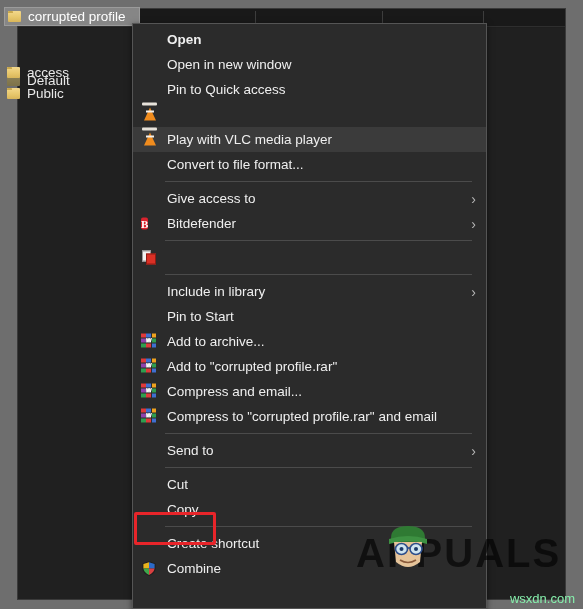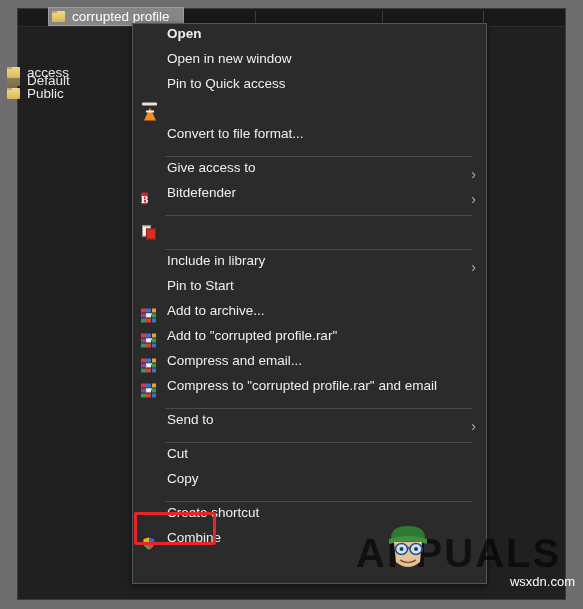--- a/index.html
+++ b/index.html
@@ -67,21 +67,21 @@
   
   .ctxmenu {
     position: absolute; left: 132px; top: 23px;
     width: 355px;
     background: #2b2b2b;
     border: 1px solid #555555;
     padding: 3px 0 2px 0;
     box-shadow: 0 2px 6px rgba(0,0,0,0.55);
   }
   .mi {
-    position: relative; display: flex; 
+    position: relative; display: flex; align-items: center;
     height: 25px; padding-left: 34px; padding-right: 31px;
     color: #efefef; font-size: 13.5px; white-space: nowrap;
   }
   .mi.bold { font-weight: bold; }
   .mi.hl { background: #3b3b3b; }
   .mi .label { line-height: 1; }
   .sep { height: 1px; margin: 4px 14px 4px 32px; background: #4b4b4b; }
   .mi .arrow {
     position: absolute; right: 10px; top: 50%;
     transform: translateY(-50%);
@@ -150,42 +150,42 @@
     font-size: 40px; font-weight: bold; letter-spacing: 2px;
     color: rgba(0,0,0,0.62);
     font-family: "Liberation Sans", sans-serif;
     z-index: 30; user-select: none;
   }
   .wm-face {
     position: absolute; left: 385px; top: 522px;
     width: 46px; height: 50px; z-index: 31;
   }
   .wsxdn {
-    position: absolute; right: 8px; bottom: 20px;
-    color: #ffffff; font-size: 13px; z-index: 50;
+    position: absolute; right: 8px; bottom: 3px;
+    color: #86efac; font-size: 13px; z-index: 50;
     font-family: "Liberation Sans", sans-serif;
   }
 </style>
 </head>
 <body>
 
 <div id="root">
 
   <div class="explorer">
     <div class="col-header">
       <div class="col-sep" style="left:237px"></div>
       <div class="col-sep" style="left:364px"></div>
       <div class="col-sep" style="left:465px"></div>
     </div>
     <div class="sel-strip"></div>
     <div class="list-body"></div>
   </div>
 
   <div id="folders">
-      <div class="folder-row selected" style="top: 7px; margin-left: 44px;">
+      <div class="folder-row selected" style="top: 7px;">
         <span class="fico"></span>
         <span>corrupted profile</span>
       </div>
       <div class="folder-row" style="top: 42px; margin-top: 29px;">
         <span class="fico dim"></span>
         <span>Default</span>
       </div>
       <div class="folder-row" style="top: 63px;">
         <span class="fico"></span>
         <span>access</span>
@@ -201,20 +201,24 @@
         <span class="label">Open</span>
       </div>
       <div class="mi">
         <span class="label">Open in new window</span>
       </div>
       <div class="mi">
         <span class="label">Pin to Quick access</span>
       </div>
       <div class="mi">
         <span class="ico"><span class="ic-vlc"><span class="cone"></span><span class="band"></span><span class="base"></span></span></span>
+      </div>
+      <div class="mi hl">
+        <span class="ico"><span class="ic-vlc"><span class="cone"></span><span class="band"></span><span class="base"></span></span></span>
+        <span class="label">Play with VLC media player</span>
       </div>
       <div class="mi">
         <span class="label">Convert to file format...</span>
       </div>
       <div class="sep"></div>
       <div class="mi">
         <span class="label">Give access to</span>
         <span class="arrow">›</span>
       </div>
       <div class="mi">

